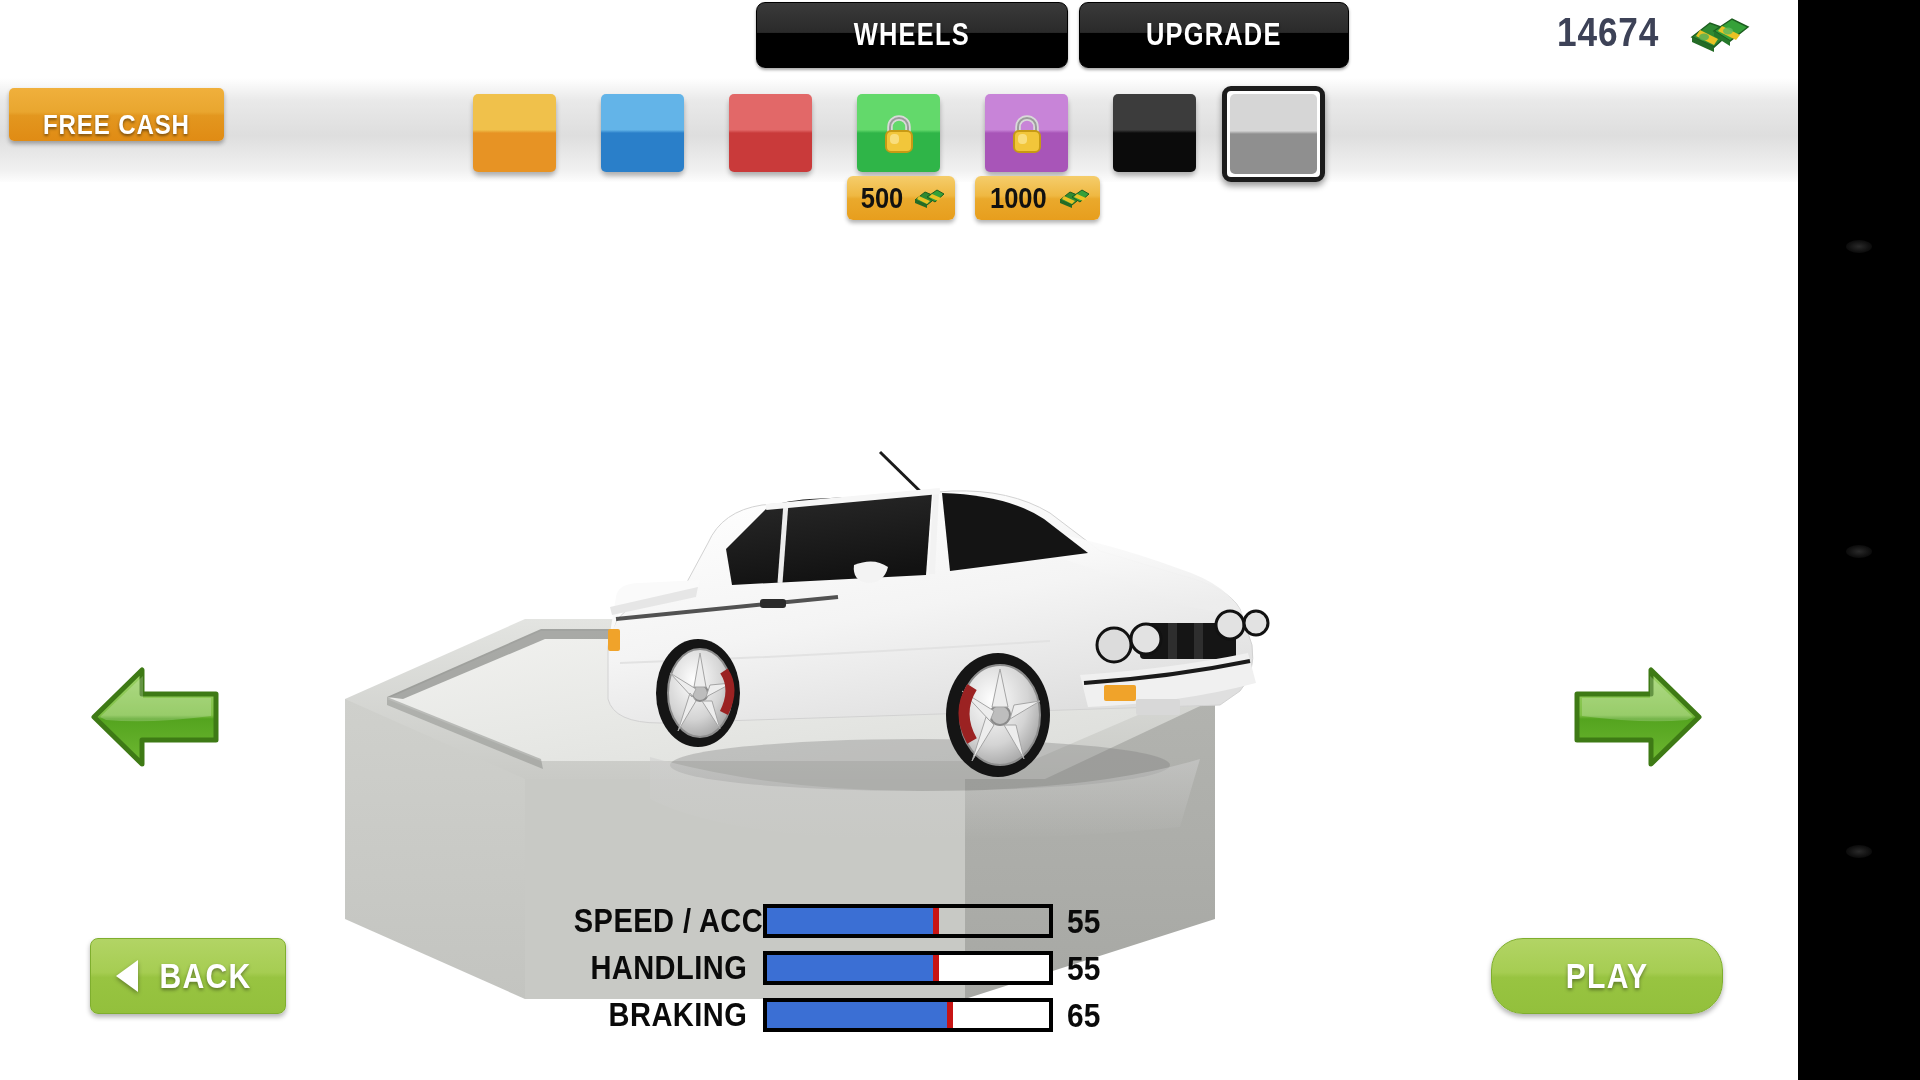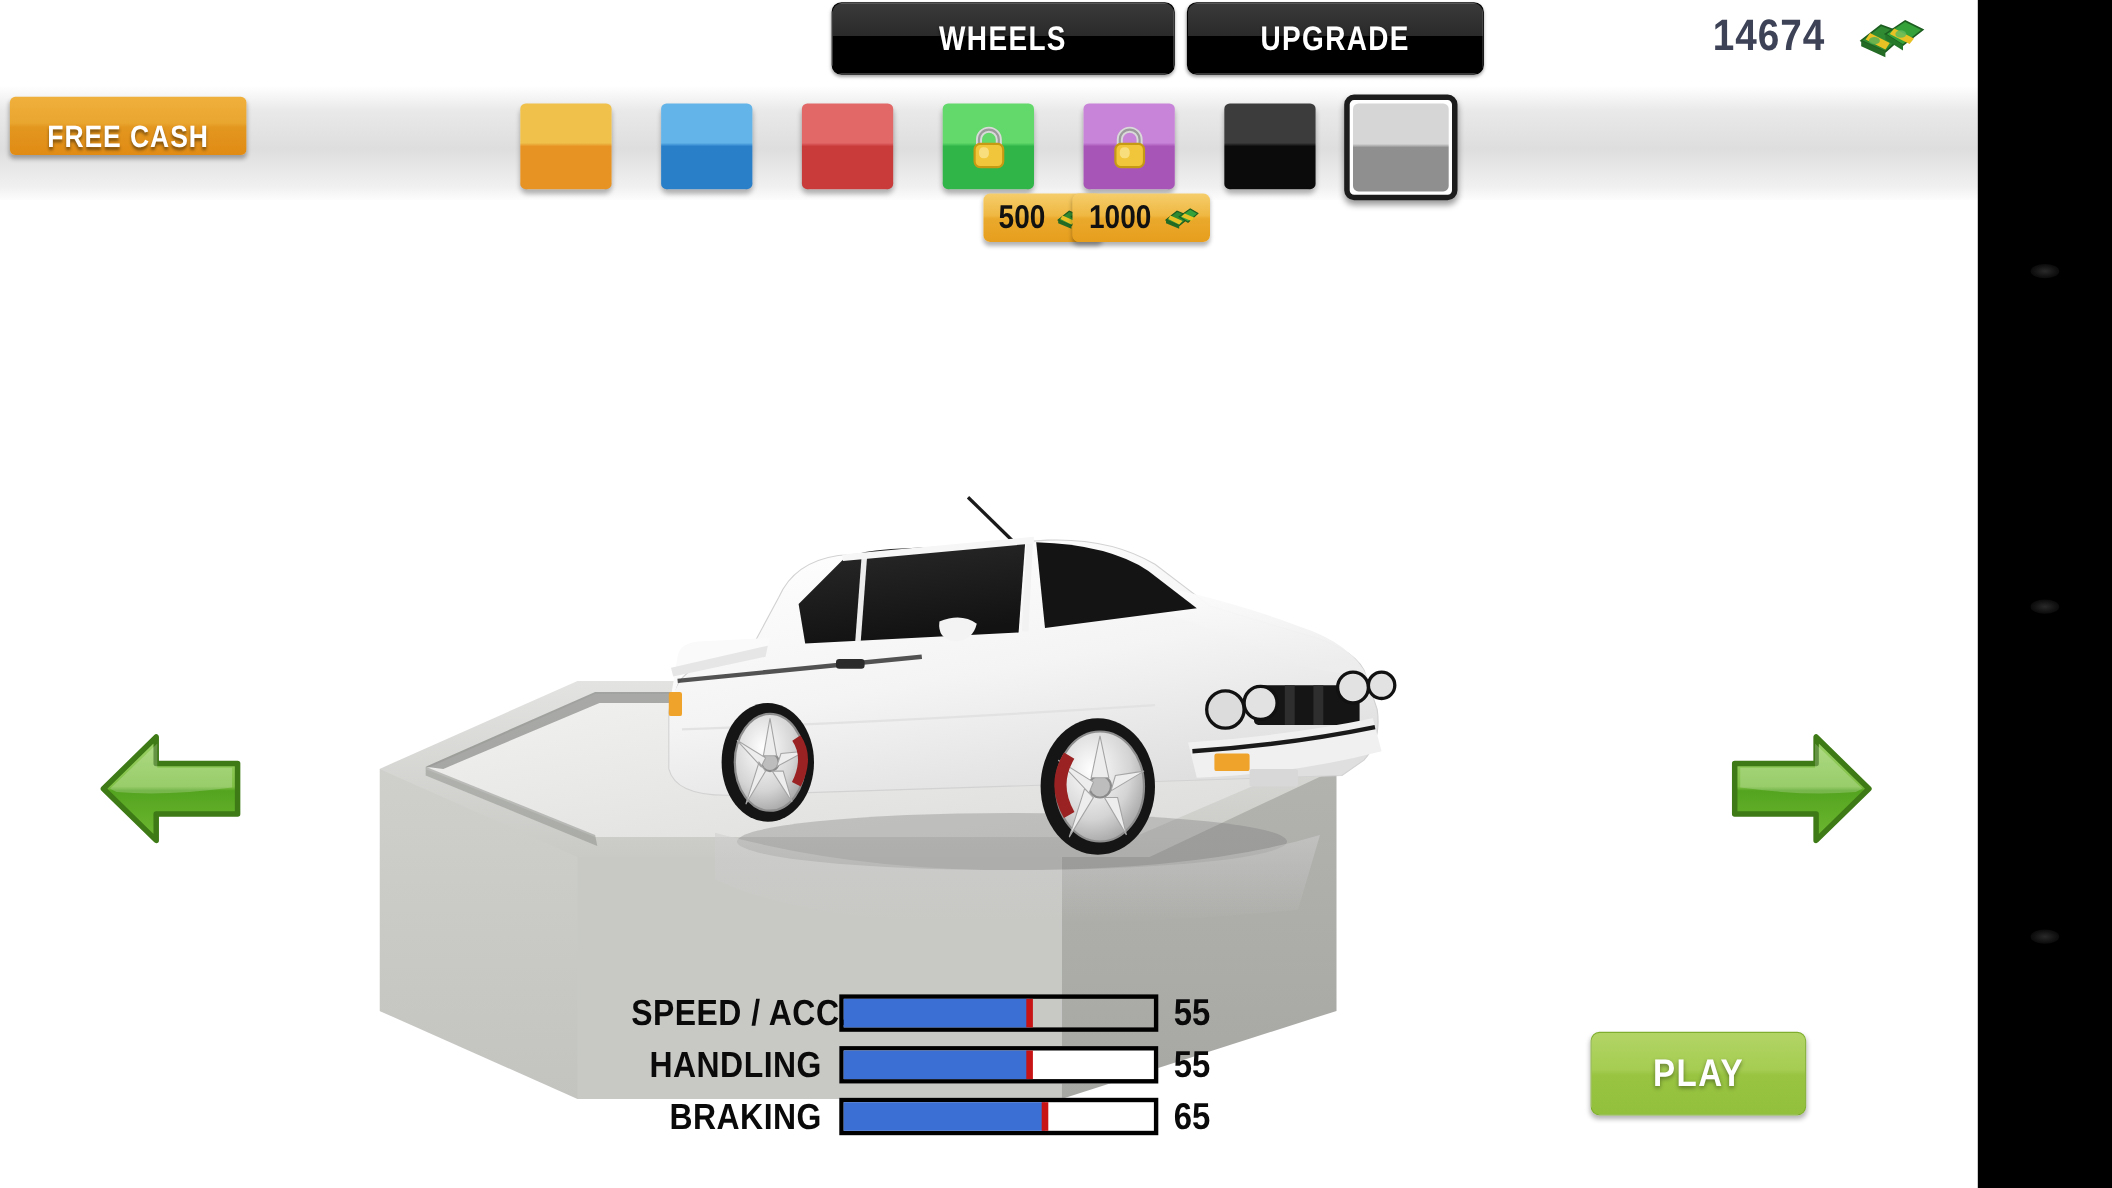--- a/index.html
+++ b/index.html
@@ -92,21 +92,21 @@
             transform:scaleX(.88); transform-origin:left center; }
 
   
   .btm{ position:absolute; height:76px; border-radius:8px; display:flex;
         align-items:center; justify-content:center; gap:14px; cursor:pointer;
         background:linear-gradient(180deg,#b2d465 0%,#a6cd52 45%,#98c441 52%,#93c03c 100%);
         box-shadow:0 3px 5px rgba(0,0,0,.3); border:1px solid #7fae2e; z-index:45; }
   .btm span{ color:#fff; font-weight:700; font-size:35px; letter-spacing:1.5px;
              text-shadow:0 2px 4px rgba(0,0,0,.4); transform:scaleX(.86); }
   .backbtn{ left:90px; top:938px; width:196px; }
-  .playbtn{ left:1446px; top:938px; width:196px; }
+  .playbtn{ left:1491px; top:938px; width:232px;border-radius:32px; }
   .tri{ width:0; height:0; border-top:16px solid transparent;
         border-bottom:16px solid transparent; border-right:22px solid #fff;
         filter:drop-shadow(0 2px 2px rgba(0,0,0,.35)); }
 </style>
 </head>
 <body>
 
 <div id="app">
 
   <div class="stage">
@@ -282,20 +282,24 @@
     <div class="statrow">
       <div class="statlabel">BRAKING</div>
       <div class="bar" style="background:#fff;">
         <div class="fill" id="fill2" style="width: 65%;"></div>
           <div class="mark" id="mark2" style="left: calc(65% - 3px);"></div>
       </div>
       <div class="statval">65</div>
     </div>
   </div>
 
+  <div class="btm backbtn">
+    <div class="tri"></div>
+    <span>BACK</span>
+  </div>
   <div class="btm playbtn">
     <span>PLAY</span>
   </div>
 
   <div class="paintstrip">
     <div class="freecash">
       <span>FREE CASH</span>
     </div>
     <div class="swatch-row" id="swatchRow">
         <div class="sw" style="left: 473px;">
@@ -310,21 +314,21 @@
         <div class="sw" style="left: 857px;">
           <div class="fill" style="background: linear-gradient(rgb(99, 217, 107) 0%, rgb(99, 217, 107) 46%, rgb(47, 181, 72) 50%, rgb(47, 181, 72) 100%);"></div>
           <svg class="lock" viewBox="0 0 42 44">
   <path d="M12 20 V15 a9 9 0 0 1 18 0 V20" fill="none" stroke="#d9d9d9" stroke-width="5.5" stroke-linecap="round"></path>
   <path d="M12 20 V15 a9 9 0 0 1 18 0 V20" fill="none" stroke="#9c9c9c" stroke-width="2" stroke-linecap="round"></path>
   <rect x="8" y="19" width="26" height="21" rx="5" fill="#f2c63a" stroke="#c79a14" stroke-width="2"></rect>
   <rect x="12" y="22" width="8" height="9" rx="3" fill="#fae municipal" opacity="0"></rect>
   <rect x="12" y="22" width="9" height="10" rx="4" fill="#fbe694" opacity=".75"></rect>
 </svg>
         </div>
-        <div class="price" style="left: 894px;">
+        <div class="price" style="left: 847px;">
           <span class="pv">500</span>
           <svg class="mi" viewBox="0 0 32 24">
          <path d="M2 14 L12 6 L24 11 L14 19 Z" fill="#2f8a32" stroke="#1d5e20" stroke-width="1"></path>
          <path d="M2 14 L14 19 L14 22 L2 17 Z" fill="#246b26"></path>
          <path d="M6 10 L17 15 L14 18 L4 13 Z" fill="#e8c224"></path>
          <path d="M14 11 L24 4 L31 8 L22 16 Z" fill="#35a139" stroke="#1d5e20" stroke-width="1"></path>
          <path d="M19 8 L28 12 L25 15 L16 11 Z" fill="#e8c224"></path>
        </svg>
         </div>
         <div class="sw" style="left: 985px;">

